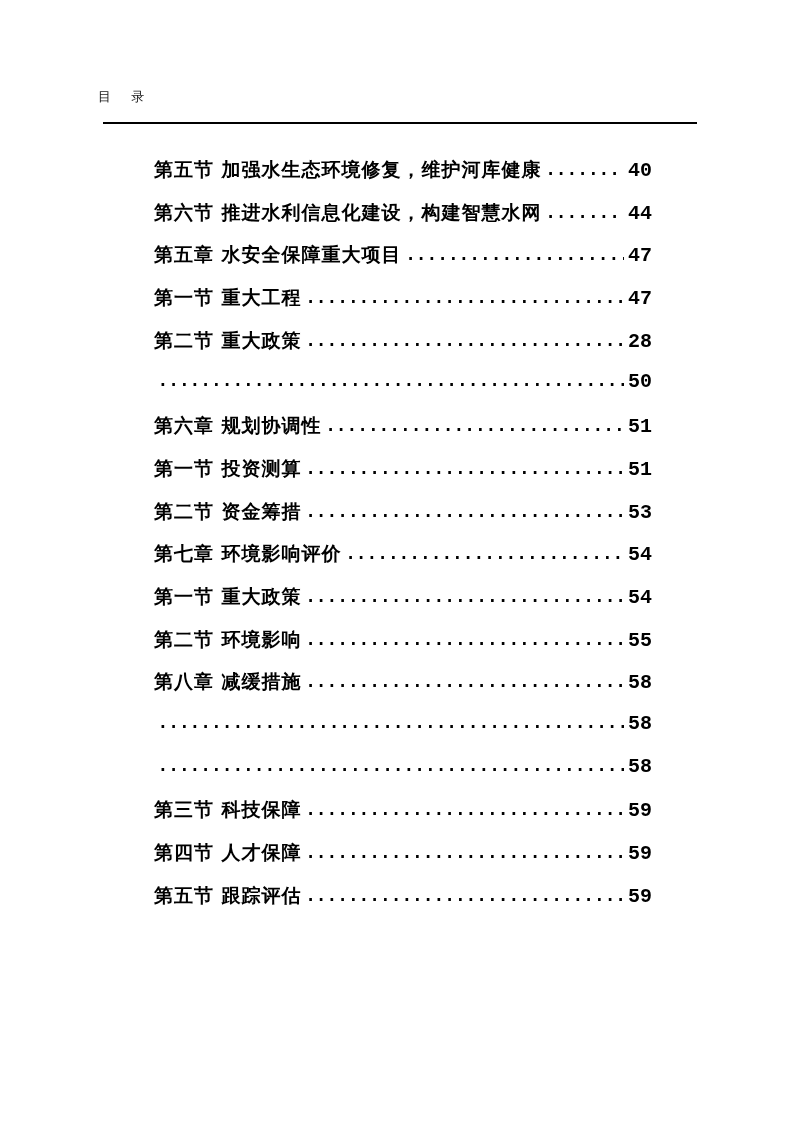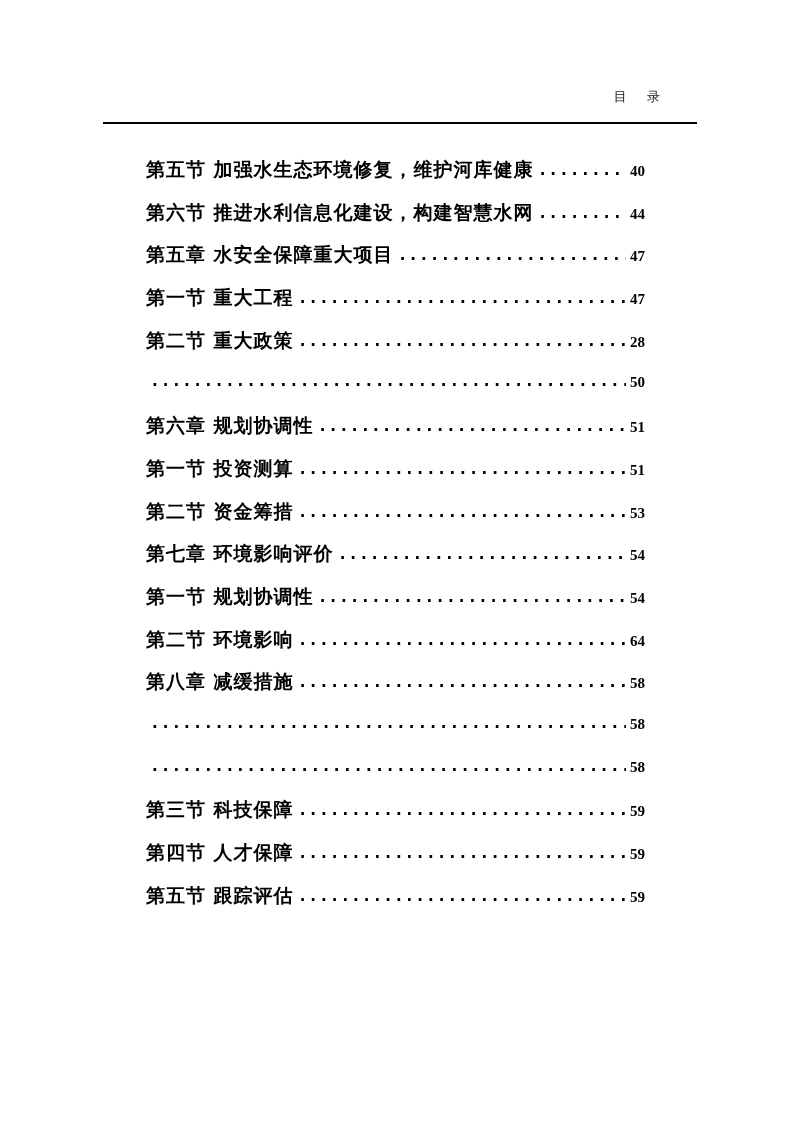--- a/index.html
+++ b/index.html
@@ -14,21 +14,21 @@
     background: #ffffff;
     overflow: hidden;
     font-family: "DejaVu Serif", "Liberation Serif", serif;
     color: #000000;
   }
   .header {
     position: absolute;
     top: 88px;
     left: 98px;
     right: 125px;
-    text-align: right;
+    text-align: left;
     font-size: 13px;
     font-weight: 400;
     letter-spacing: 8px;
     color: #1a1a1a;
   }
   .header-rule {
     position: absolute;
     top: 122px;
     left: 103px;
     width: 594px;
@@ -43,20 +43,21 @@
   }
   .toc-row {
     display: flex;
     align-items: baseline;
     height: 42.7px;
     font-weight: 700;
     font-size: 19px;
     line-height: 42.7px;
     white-space: nowrap;
     cursor: default;
+    margin-left: 8px;
   }
   .toc-label {
     flex: 0 0 auto;
     font-family: "DejaVu Serif", "Liberation Serif", serif;
     font-weight: 700;
     letter-spacing: 1px;
   }
   .toc-leader {
     flex: 1 1 auto;
     overflow: hidden;
@@ -66,24 +67,24 @@
     font-size: 15px;
     letter-spacing: 5px;
     position: relative;
     top: -1px;
   }
   .toc-leader::after {
     content: "..................................................................................";
   }
   .toc-page {
     flex: 0 0 auto;
-    font-family: Liberation Serif, serif;
-    font-weight: 700;
-    font-size: 15px;
-    text-align: left;
+    font-family: Liberation Mono, monospace;
+    font-weight: 700;
+    font-size: 20px;
+    text-align: right;
     min-width: 22px;
   }
 </style>
 </head>
 <body>
 
 <div class="page">
   <div class="header">目  录</div>
   <div class="header-rule"></div>
 
@@ -142,29 +143,29 @@
     <span class="toc-page">53</span>
   </div>
 
   <div class="toc-row">
     <span class="toc-label">第七章 环境影响评价</span>
     <span class="toc-leader"></span>
     <span class="toc-page">54</span>
   </div>
 
   <div class="toc-row">
-    <span class="toc-label">第一节 规划协调性</span>
+    <span class="toc-label">第一节 重大政策</span>
     <span class="toc-leader"></span>
     <span class="toc-page">54</span>
   </div>
 
   <div class="toc-row">
     <span class="toc-label">第二节 环境影响</span>
     <span class="toc-leader"></span>
-    <span class="toc-page">64</span>
+    <span class="toc-page">55</span>
   </div>
 
 
   <div class="toc-row">
     <span class="toc-label">第八章 减缓措施</span>
     <span class="toc-leader"></span>
     <span class="toc-page">58</span>
   </div>
 
   <div class="toc-row">

